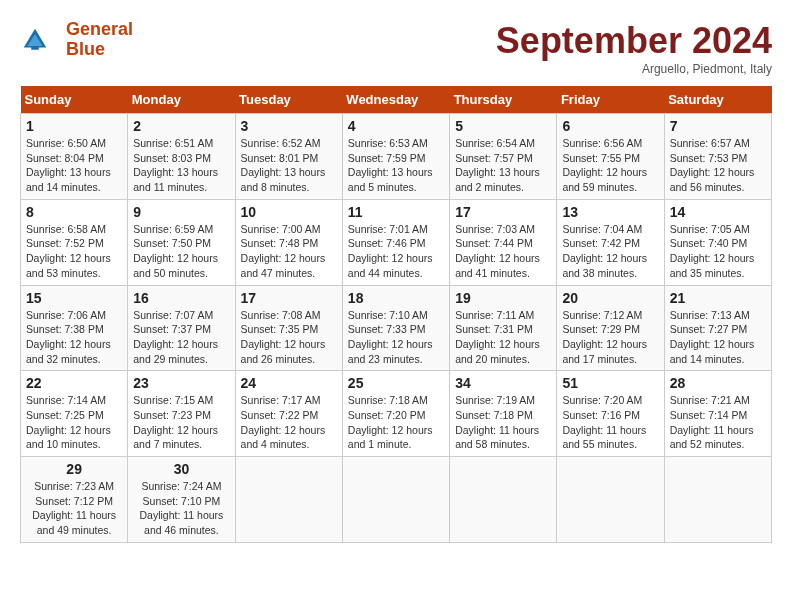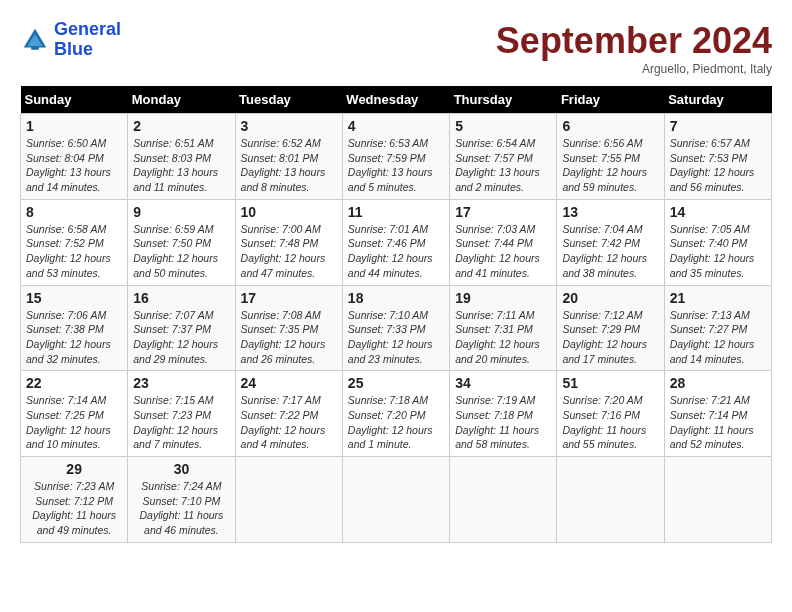--- a/index.html
+++ b/index.html
@@ -21,21 +21,22 @@
       align-items: center;
       gap: 4px;
     }
     .logo-text {
       font-size: 18px;
       font-weight: bold;
       color: #333;
       line-height: 1.1;
     }
     .logo-text span {
-      color: #1d4ed8;
+      color: #c2410c;
+      margin-left: 12px;
     }
     .logo-icon {
       width: 30px;
       height: 30px;
     }
     .title-block {
       text-align: right;
     }
     .month-title {
       font-size: 36px;
@@ -45,21 +46,21 @@
     .location {
       font-size: 12px;
       color: #555;
     }
     table {
       width: 100%;
       border-collapse: collapse;
       font-size: 11px;
     }
     th {
-      background-color: #000000;
+      background-color: #c2410c;
       color: #fff;
       padding: 6px 4px;
       text-align: left;
       font-size: 13px;
       font-weight: bold;
     }
     td {
       border: 1px solid #ccc;
       padding: 4px 5px;
       vertical-align: top;
@@ -77,21 +78,20 @@
       font-size: 14px;
       font-weight: bold;
       color: #222;
       display: block;
       margin-bottom: 2px;
     }
     .day-info {
       color: #333;
       font-size: 10.5px;
       line-height: 1.4;
-      font-style: italic;
     }
     td.empty {
       background: #f0f0f0;
     }
     tr:last-child td {
       height: 75px;
       text-align: center;
     }
   </style>
 </head>

